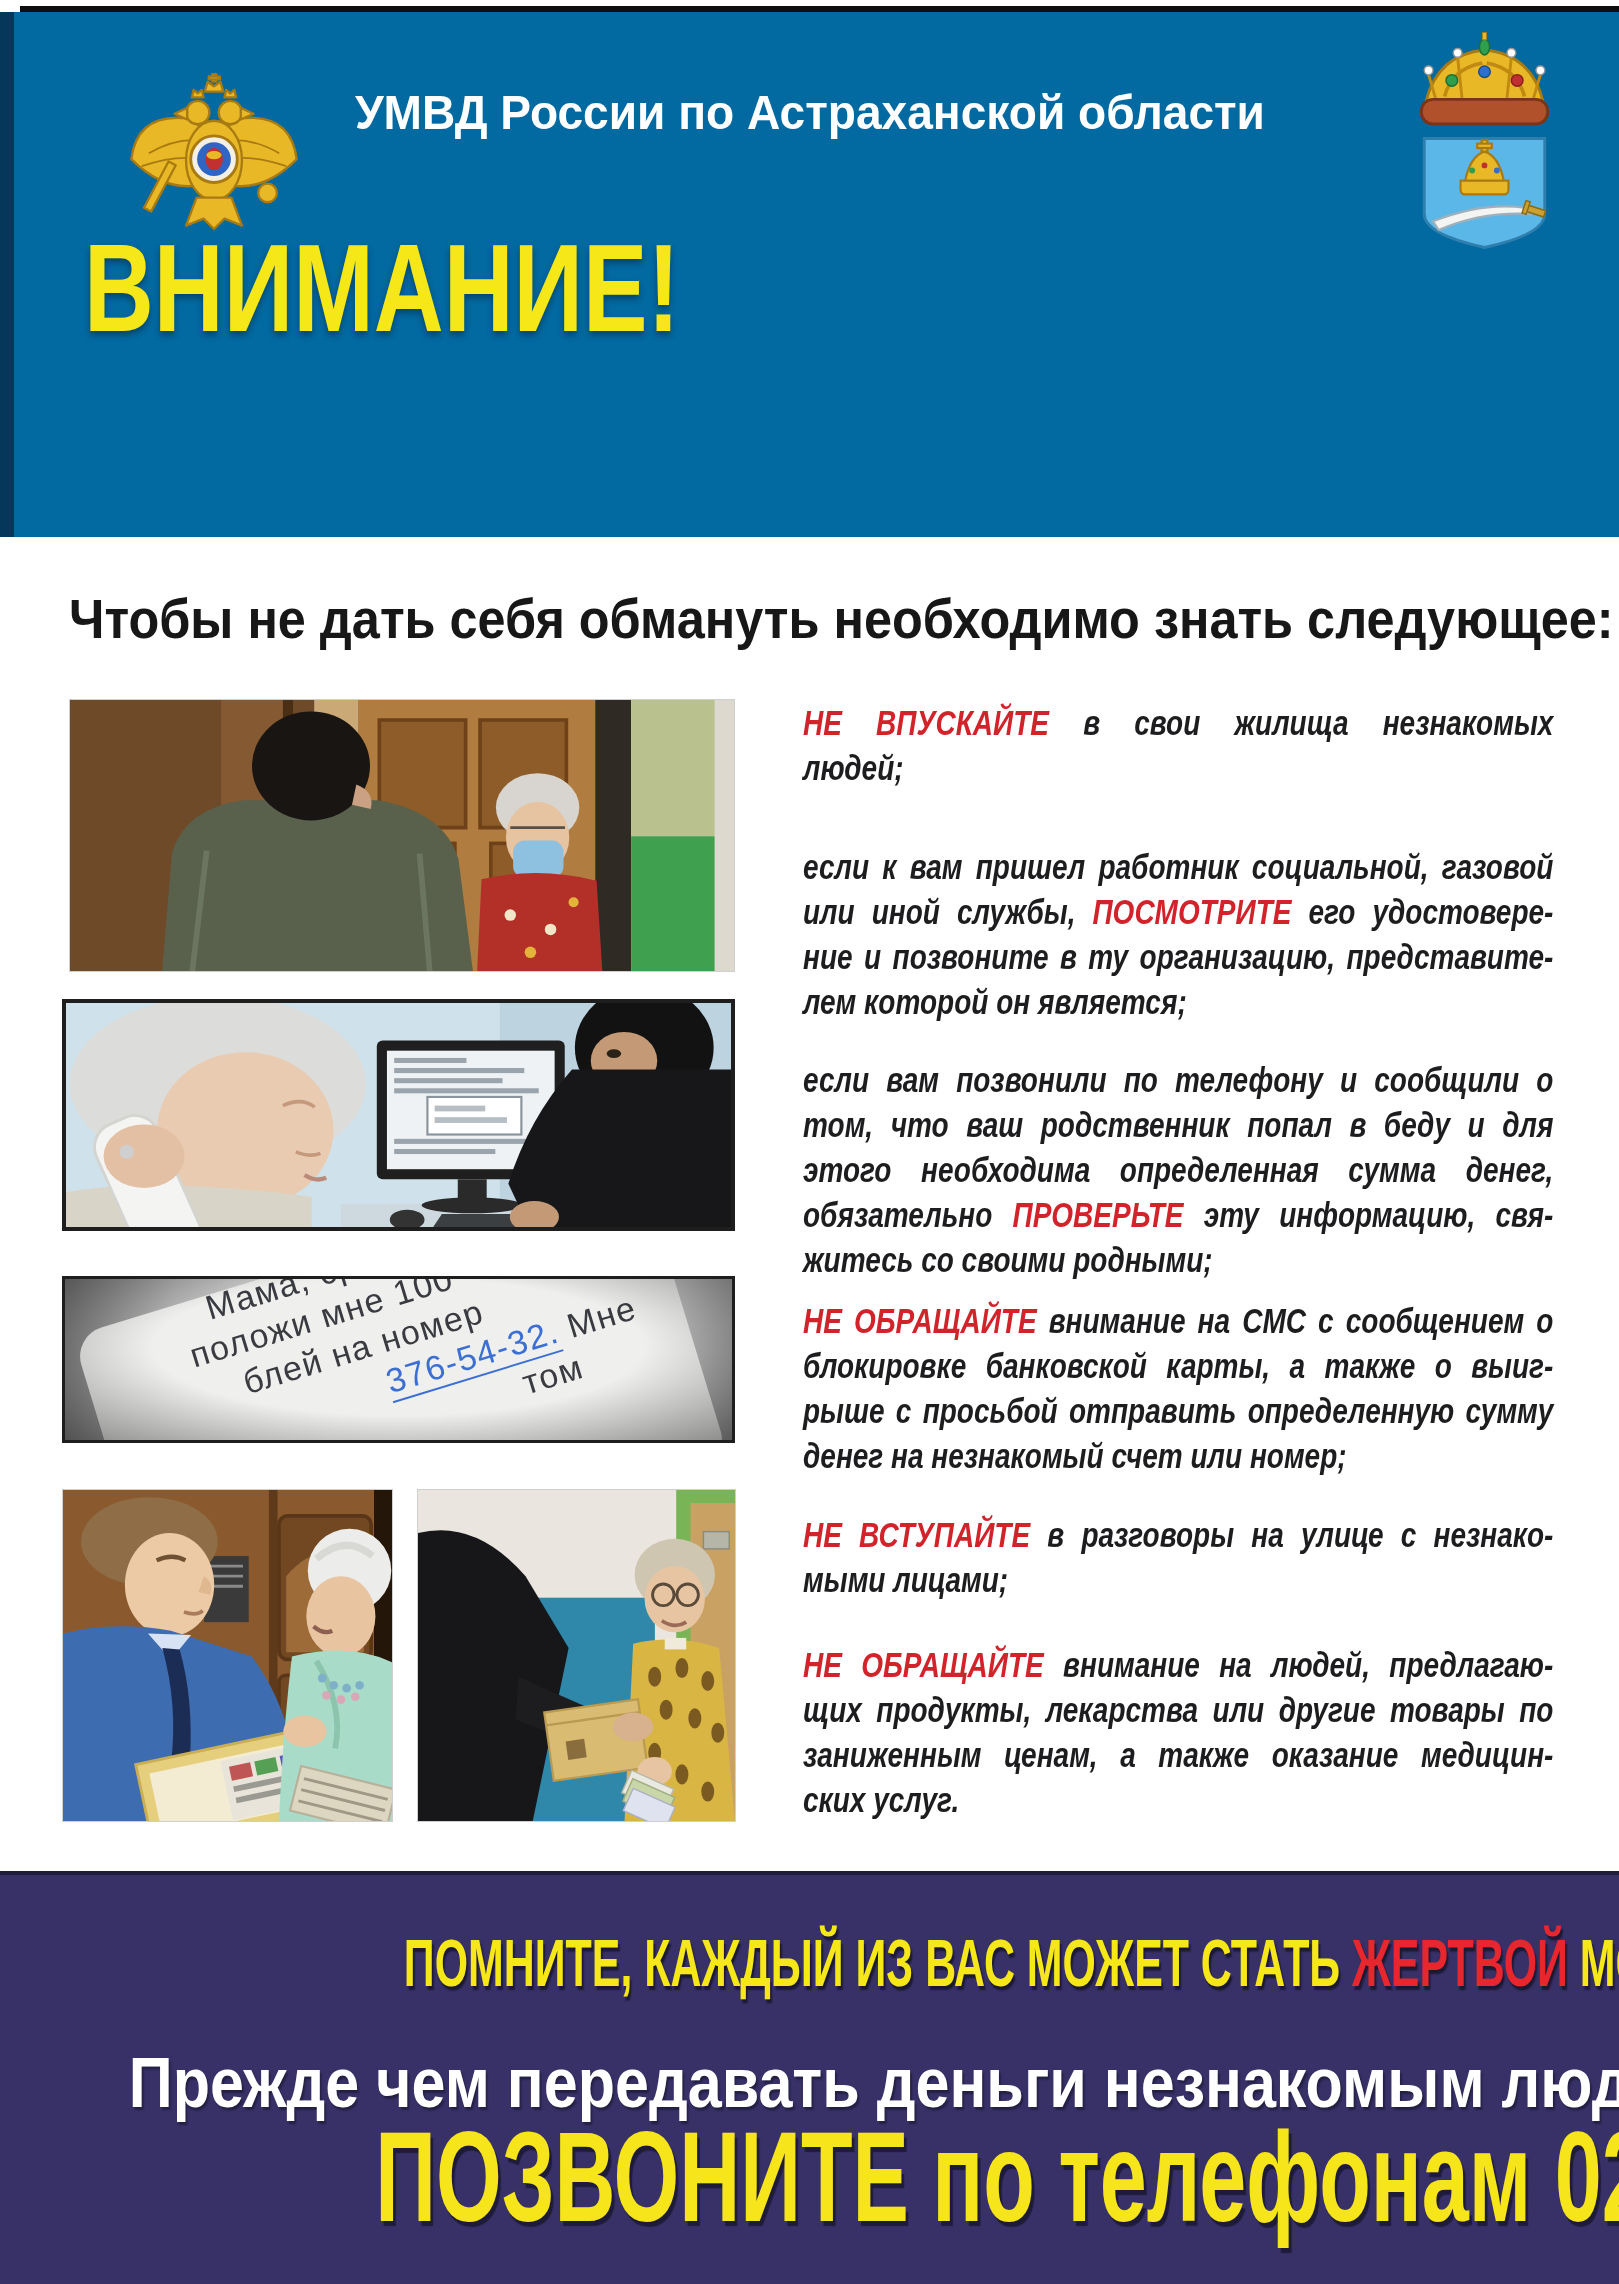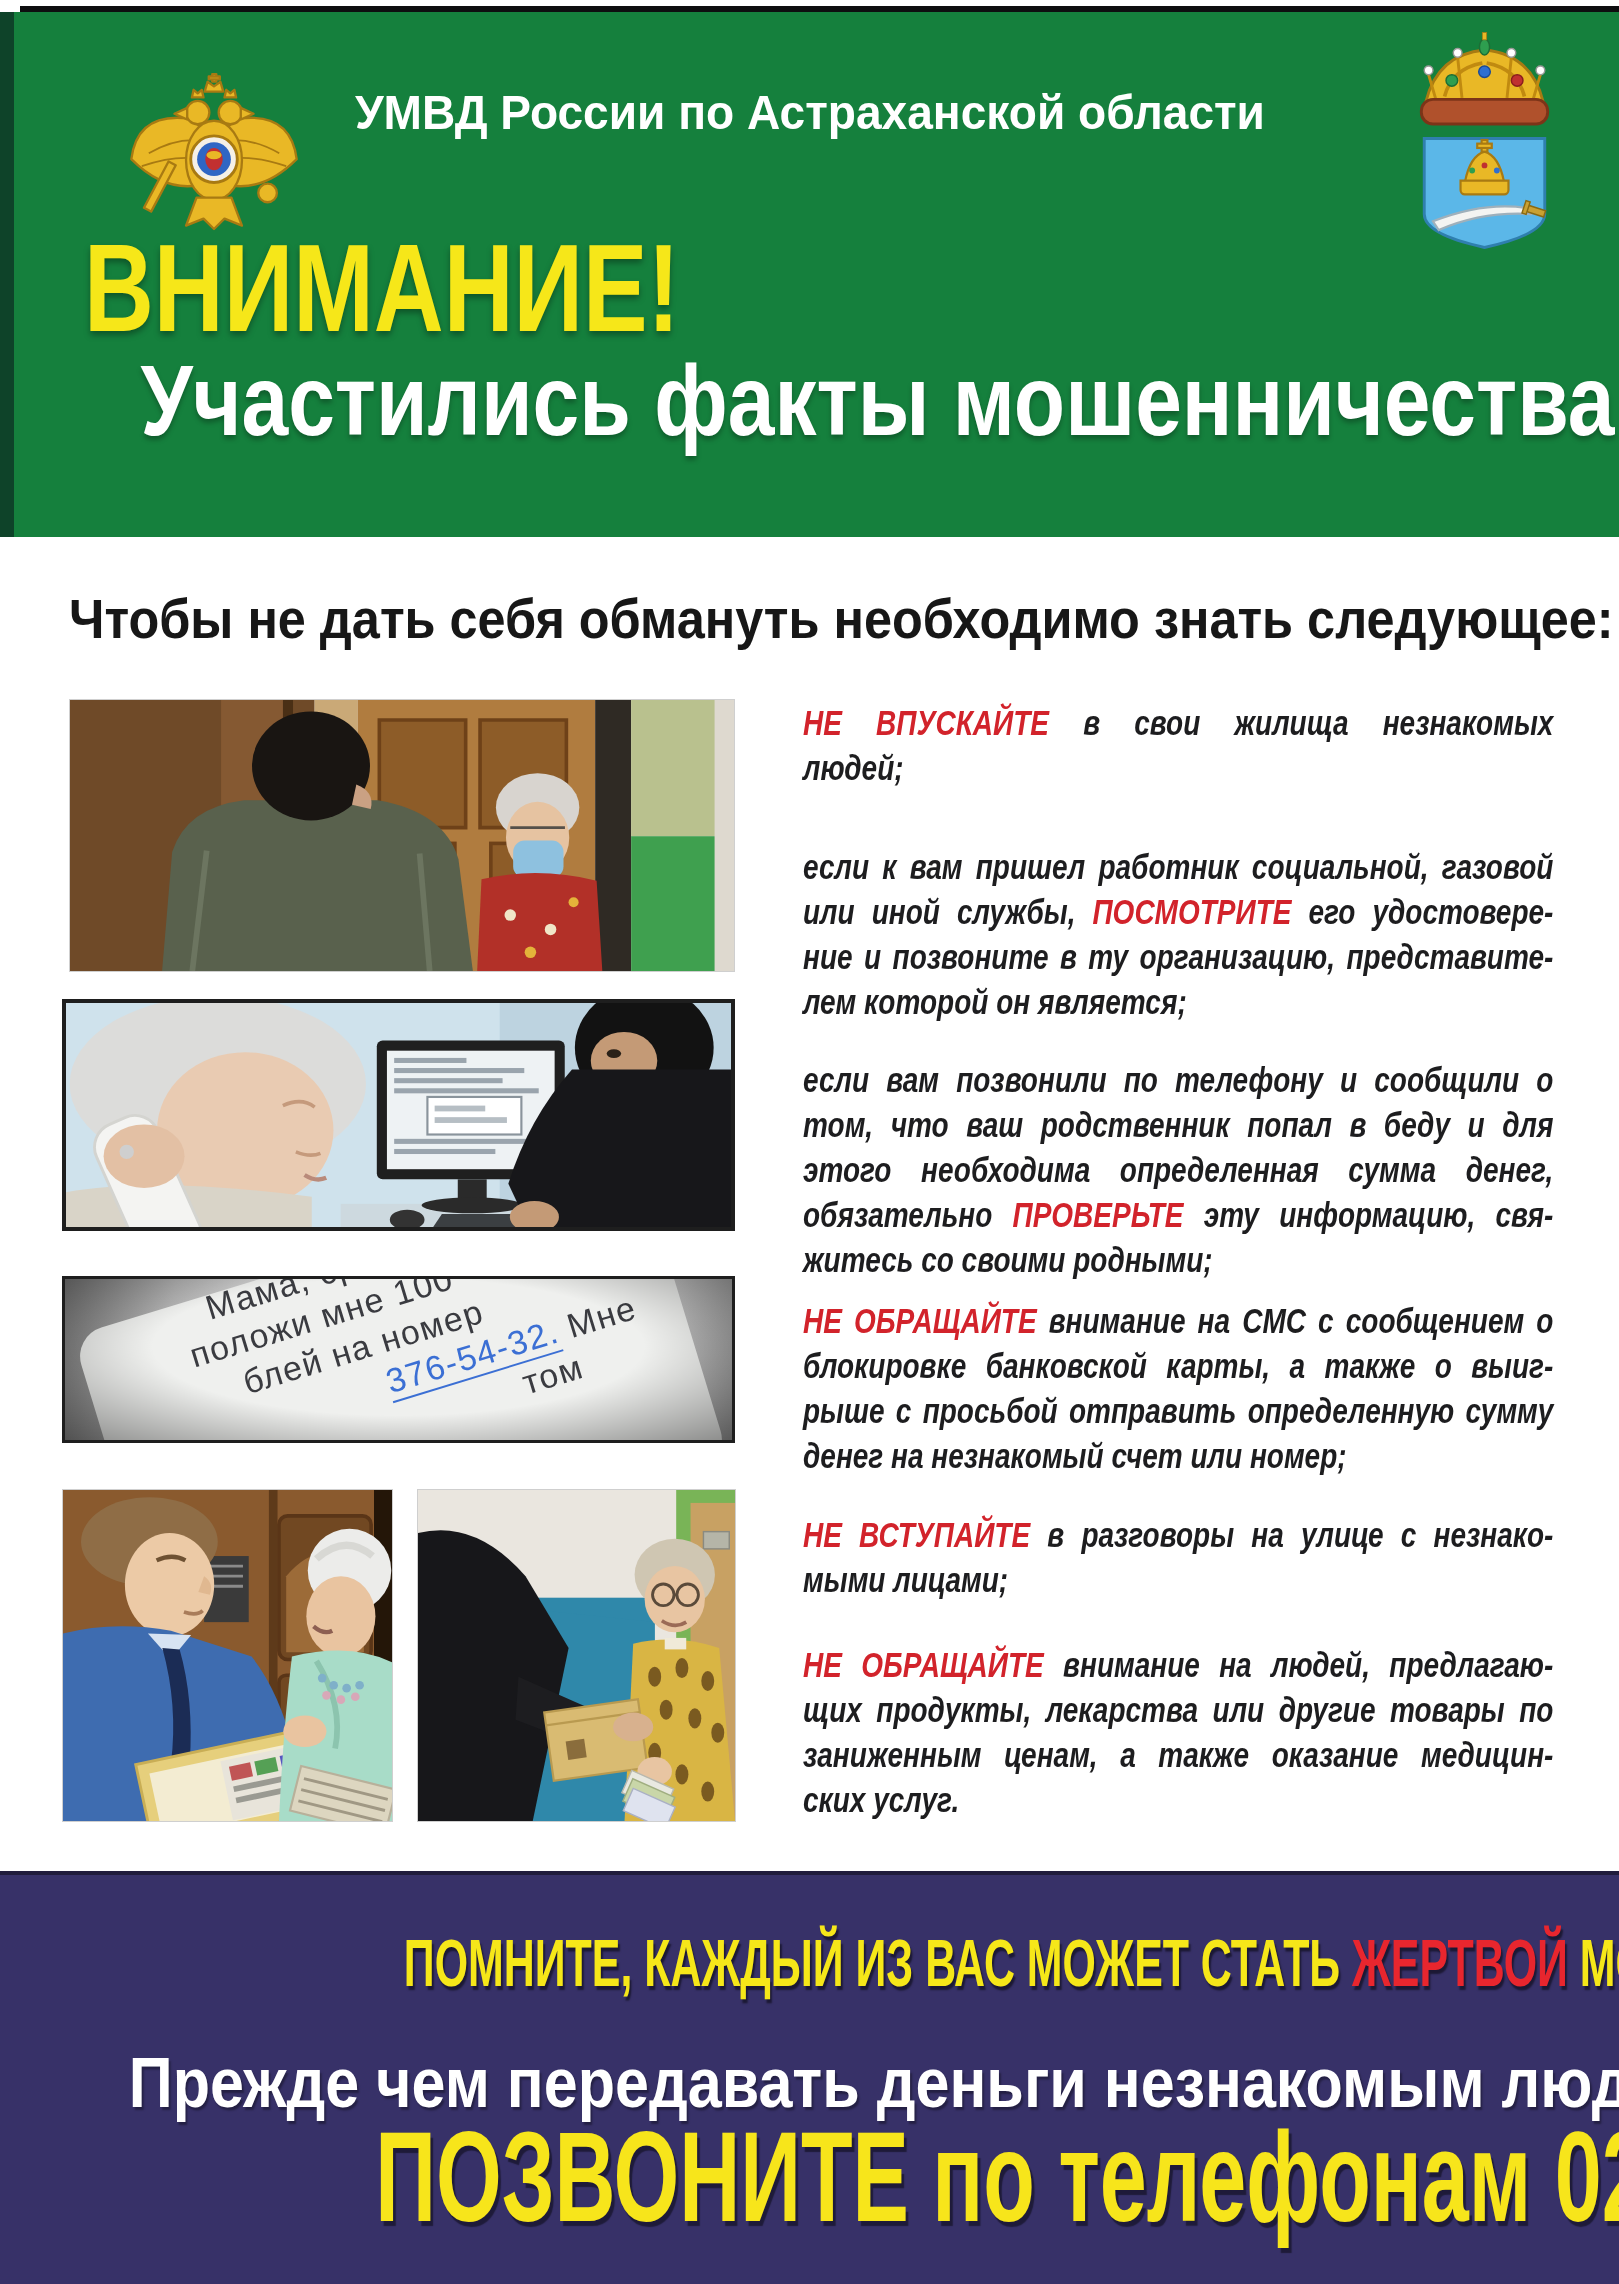--- a/index.html
+++ b/index.html
@@ -1,21 +1,21 @@
 <!DOCTYPE html>
 <html style="font-size:11.5px"><head>
 <meta charset="utf-8">
 <style>
   html,body{margin:0;padding:0;background:#ffffff;}
   .poster{position:relative;width:1619px;height:2284px;background:#ffffff;overflow:hidden;
           font-family:"Liberation Sans","DejaVu Sans",sans-serif;}
   
   .topline{position:absolute;top:5.8px;left:20px;right:0;height:5.8px;background:#0e0e10;}
   
-  .hdr{position:absolute;left:0;top:11.5px;width:1619px;height:525px;background:#15803d;}
+  .hdr{position:absolute;left:0;top:11.5px;width:1619px;height:525px;background:#0369a1;}
   .hdr::before{content:"";position:absolute;left:0;top:0;width:14.4px;height:100%;background:rgba(8,6,22,.5);}
   .emblem-mvd{position:absolute;left:115px;top:48px;width:198px;height:189px;}
   .emblem-coa{position:absolute;left:1401px;top:19px;width:167px;height:218px;}
   .org{position:absolute;left:0;top:71px;width:100%;text-align:center;color:#ffffff;}
   .org .line{font-size:48px;line-height:59px;font-weight:700;}
   .org .sqz{display:inline-block;transform:scaleX(.96);transform-origin:center top;white-space:nowrap;}
   .attention{position:absolute;left:0;top:211px;width:100%;color:#f6e719;}
   .attention .sqz{display:inline-block;font-size:124px;line-height:130px;font-weight:700;
       transform:scaleX(.78);transform-origin:center top;white-space:nowrap;
       text-shadow:0 4.3px 7.2px rgba(0,0,0,.35);}
@@ -129,21 +129,20 @@
           <circle cx="78" cy="30" r="6"></circle>
           <circle cx="152" cy="30" r="6"></circle>
           <circle cx="192" cy="54" r="6"></circle>
       </g>
       <ellipse cx="115" cy="22" rx="7" ry="11" fill="#2e9e4f" stroke="#1d6e35" stroke-width="2"></ellipse>
       <rect x="112" y="2" width="6" height="10" fill="#e9b826" stroke="#a87a12" stroke-width="1"></rect>
       <rect x="28" y="94" width="174" height="34" rx="16" fill="#b0512c" stroke="#7c3418" stroke-width="4"></rect>
     </svg>
 
     <div class="attention"><span class="sqz">ВНИМАНИЕ!</span></div>
-    <div class="hl hl1"><span class="sqz">Участились факты мошенничества</span></div>
   </header>
 
   <h1 class="intro"><span class="sqz">Чтобы не дать себя обмануть необходимо знать следующее:</span></h1>
 
   <div class="ph ph1">
     <svg viewBox="0 0 923 378" preserveAspectRatio="none">
       <rect x="0" y="0" width="340" height="378" fill="#6f4a28"></rect>
       <rect x="210" y="0" width="90" height="378" fill="#855932"></rect>
       <rect x="296" y="0" width="14" height="378" fill="#4a2f15"></rect>
       <rect x="340" y="0" width="60" height="378" fill="#caa977"></rect>

